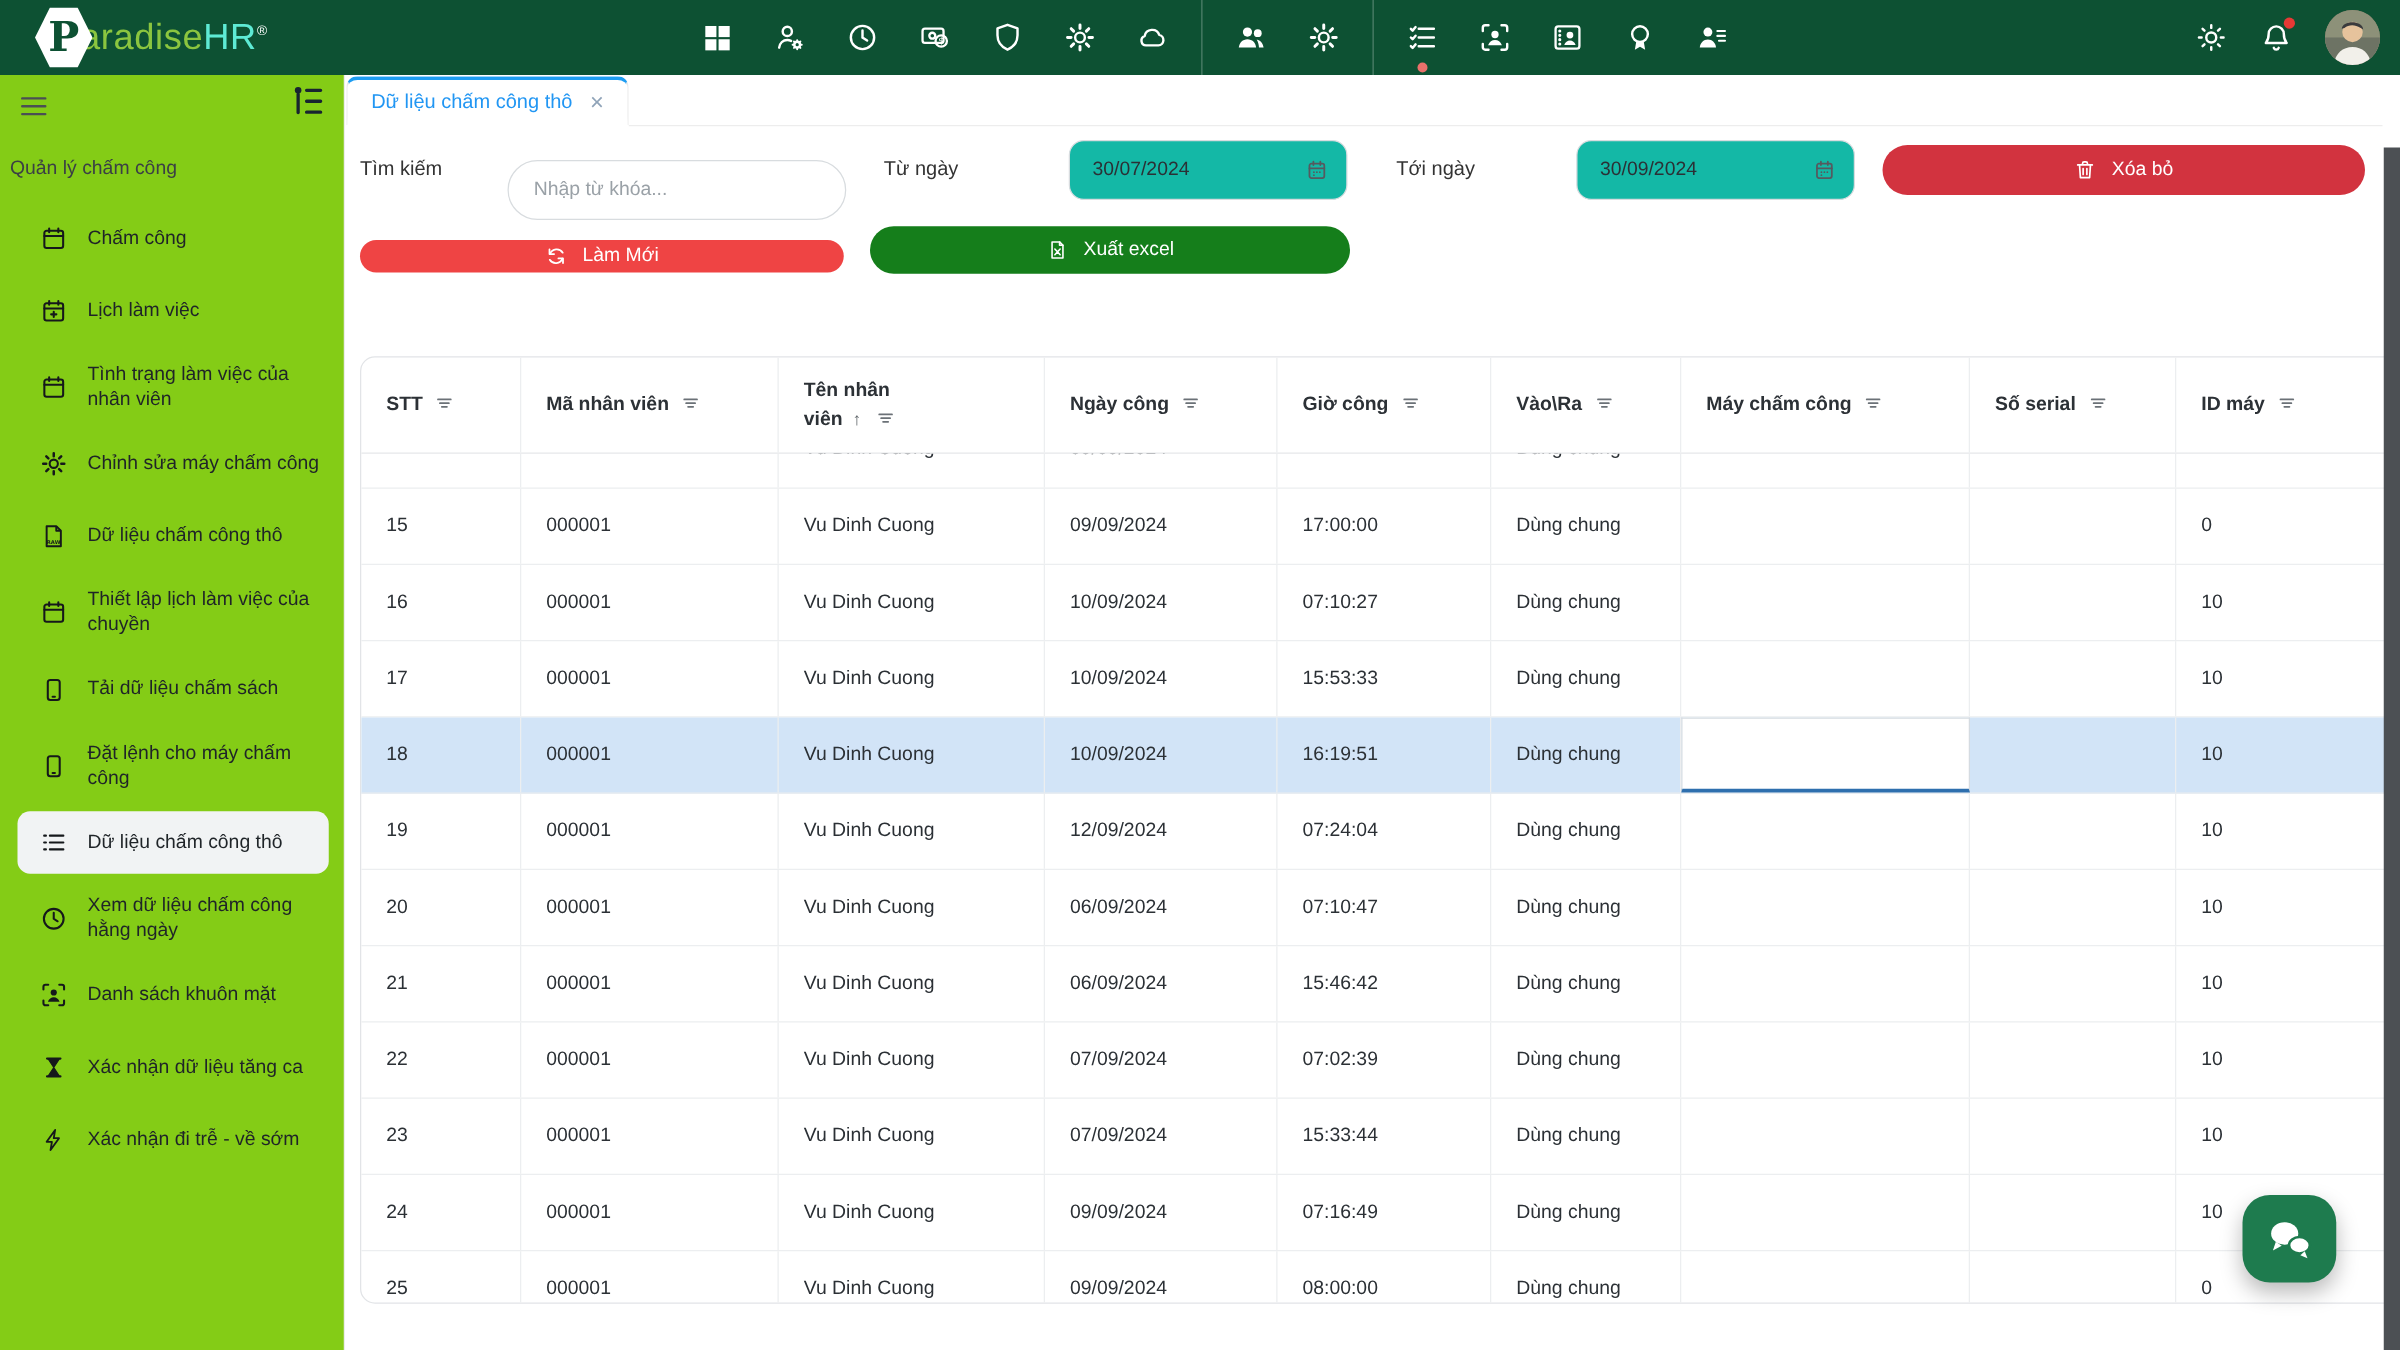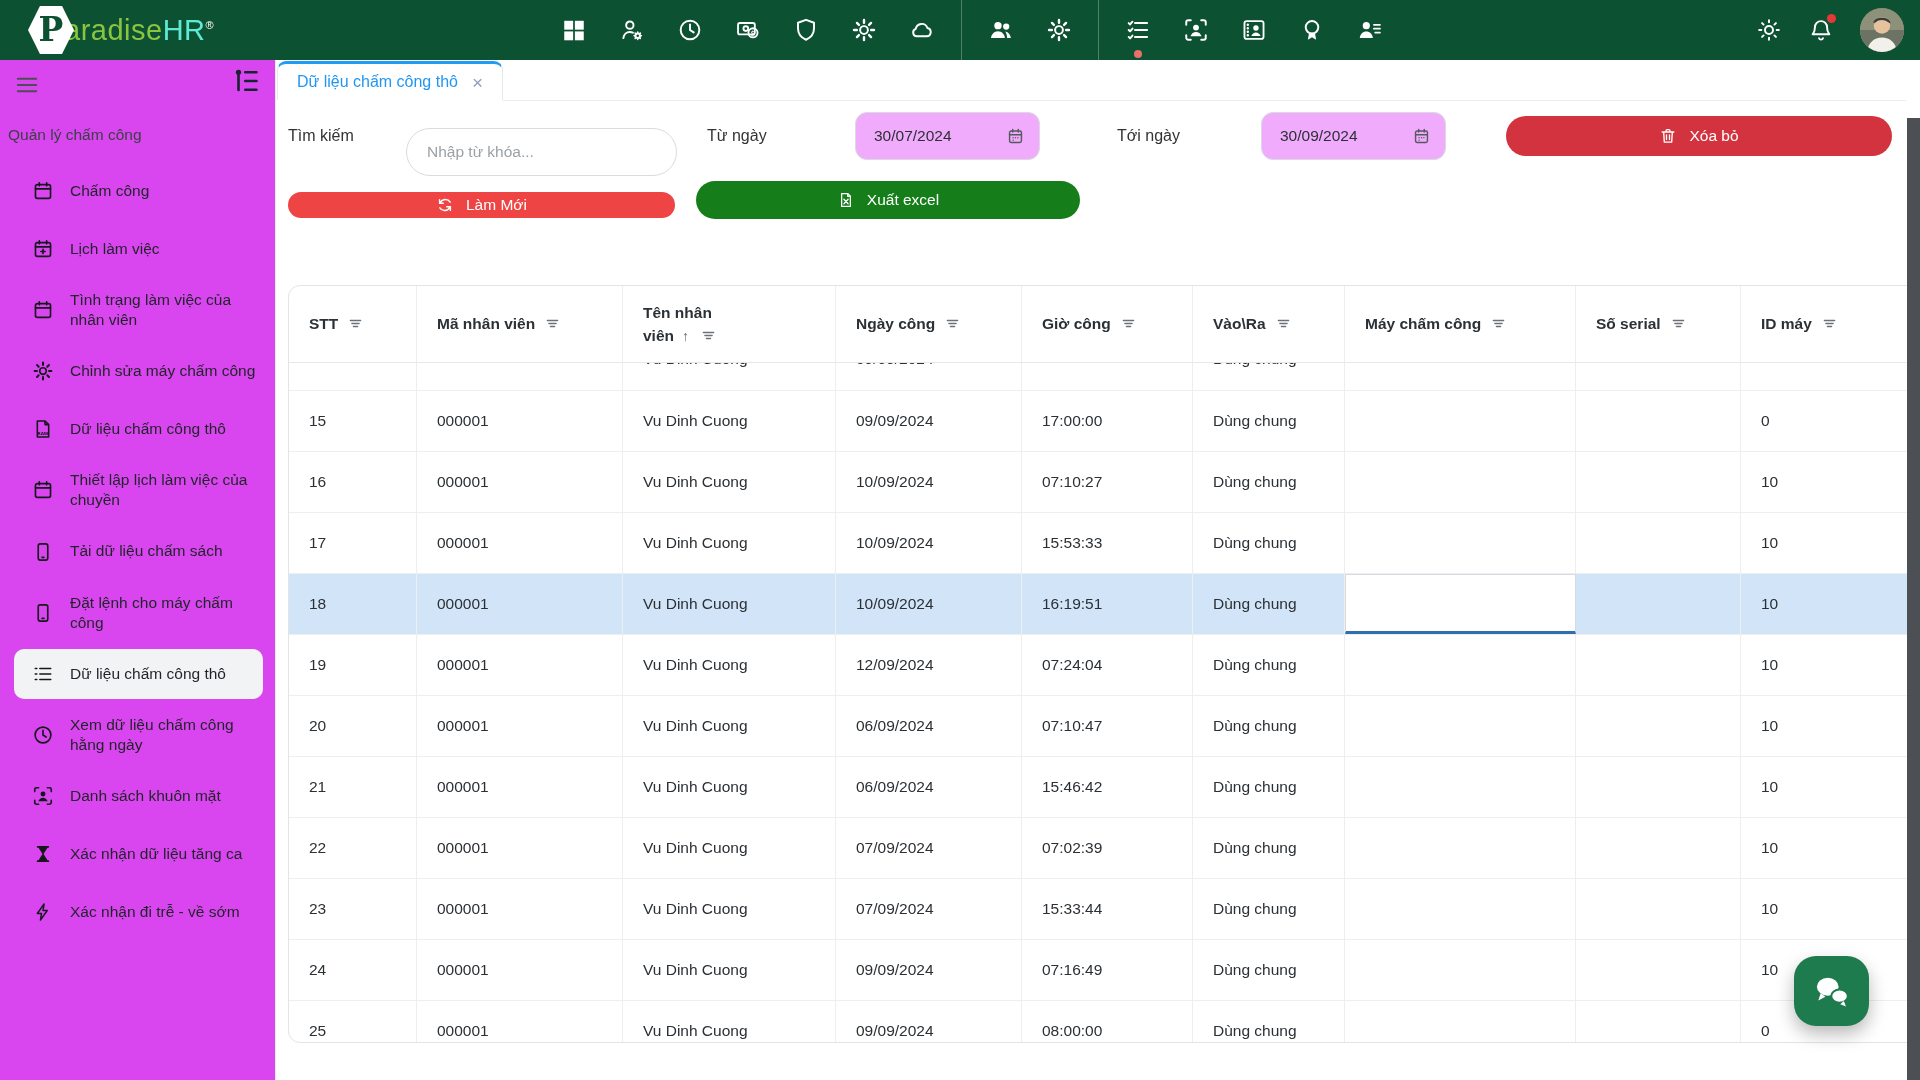--- a/index.html
+++ b/index.html
@@ -21,21 +21,21 @@
 .hdiv{width:1px;height:60px;background:rgba(255,255,255,.28);margin:0 10px}
 .dot-under{position:absolute;left:50%;transform:translateX(-50%);bottom:-15px;width:8px;height:8px;border-radius:50%;background:#e9716b}
 .hright{position:absolute;right:16px;top:0;height:60px;display:flex;align-items:center;gap:26px}
 .hright .hicon{margin:0}
 .bell-wrap{position:relative}
 .bell-dot{position:absolute;top:-3px;right:-2px;width:9px;height:9px;background:#e53935;border-radius:50%}
 .avatar{width:44px;height:44px;border-radius:50%;overflow:hidden;cursor:pointer;background:#8a7a66}
 .avatar svg{width:100%;height:100%;display:block}
 
 
-.sidebar{position:absolute;top:60px;left:0;width:276px;bottom:0;background:#d946ef;border-right:1px solid #ececec}
+.sidebar{position:absolute;top:60px;left:0;width:276px;bottom:0;background:#84cc16;border-right:1px solid #ececec}
 .burger{position:absolute;left:12px;top:12px;width:30px;height:26px;color:#4a4f54;cursor:pointer}
 .burger svg{width:100%;height:100%}
 .treeicon{position:absolute;right:14px;top:6px;width:30px;height:30px;color:#182430;cursor:pointer}
 .treeicon svg{width:100%;height:100%}
 .section-title{margin:66px 0 0 8px;font-size:15.5px;color:#3b4045}
 .menu{margin-top:22px;display:flex;flex-direction:column;gap:8px;padding-right:12px}
 .side-item{display:flex;align-items:center;gap:16px;margin-left:14px;padding:8px 6px 8px 18px;border-radius:10px;min-height:50px;cursor:pointer;color:#1f2428}
 .side-item.active{background:#f1f3f4}
 .sicon{width:22px;height:22px;flex:0 0 22px;color:#15181b}
 .sicon svg{width:100%;height:100%;display:block}
@@ -44,21 +44,21 @@
 
 .main{position:absolute;top:60px;left:276px;right:0;bottom:0;background:#fff}
 .tab{position:absolute;left:1px;top:1px;width:226px;height:39px;border-top:3px solid #1e9df2;border-left:1px solid #e8e8e8;border-right:1px solid #e8e8e8;border-radius:9px 9px 0 0;display:flex;align-items:center;justify-content:center;gap:14px;background:#fff;cursor:pointer}
 .tab-label{color:#2196f3;font-size:16px}
 .tab-close{color:#8fa3b8;font-size:19px;line-height:1;cursor:pointer}
 .tabline{position:absolute;left:227px;right:14px;top:40px;height:1px;background:#ededed}
 
 .flabel{position:absolute;top:52px;height:48px;line-height:48px;font-size:16px;color:#333}
 .search-input{position:absolute;left:130px;top:68px;width:271px;height:48px;border:1px solid #d8dcdf;border-radius:24px;padding:0 20px;font-size:15.5px;font-family:Liberation Sans, sans-serif;color:#2b3035;outline:none}
 .search-input::placeholder{color:#9aa1a7}
-.date-box{position:absolute;top:52px;width:185px;height:48px;border:1px solid #d8dcdf;border-radius:12px;display:flex;align-items:center;background:#f0abfc}
+.date-box{position:absolute;top:52px;width:223px;height:48px;border:1px solid #d8dcdf;border-radius:12px;display:flex;align-items:center;background:#14b8a6}
 .date-box input{border:none;outline:none;flex:1;padding:0 0 0 18px;font-size:15.5px;font-family:inherit;color:#2b3035;background:transparent;min-width:0}
 .cal-ic{width:19px;height:19px;color:#555a5f;margin-right:14px;flex:0 0 19px;cursor:pointer}
 .cal-ic svg{width:100%;height:100%}
 .btn{position:absolute;display:flex;align-items:center;justify-content:center;gap:12px;color:#fff;font-size:15.5px;cursor:pointer;border:none;font-family:inherit}
 .btn svg{width:18px;height:18px}
 .btn-red{left:1230px;top:56px;width:386px;height:40px;border-radius:20px;background:#d2333f}
 .btn-green1{left:12px;top:132px;width:387px;height:26px;border-radius:19px;background:#ef4444}
 .btn-green2{left:420px;top:121px;width:384px;height:38px;border-radius:19px;background:#157e1b}
 
 

